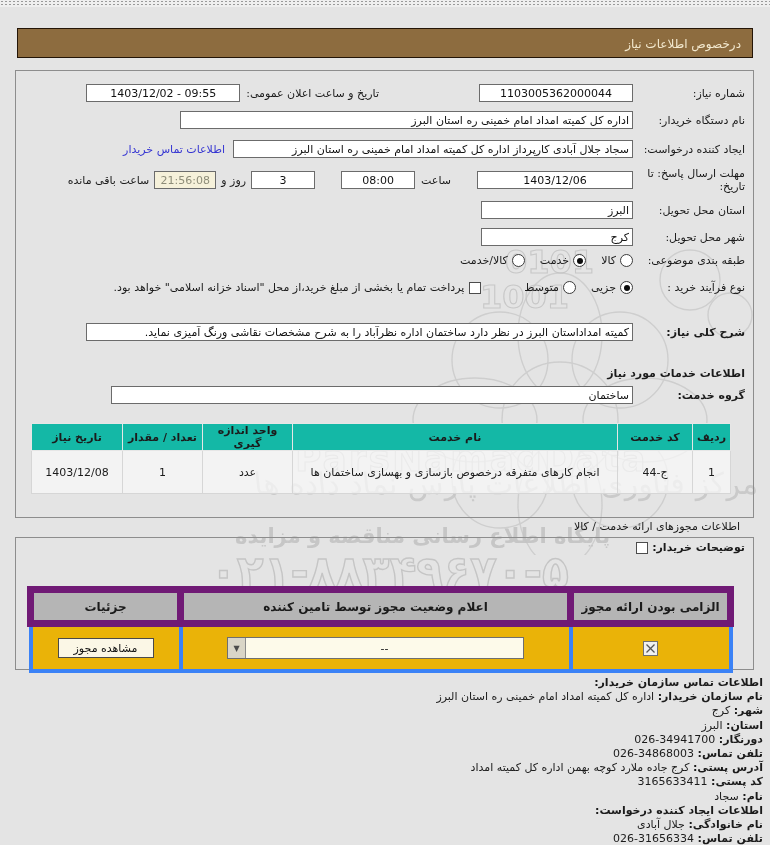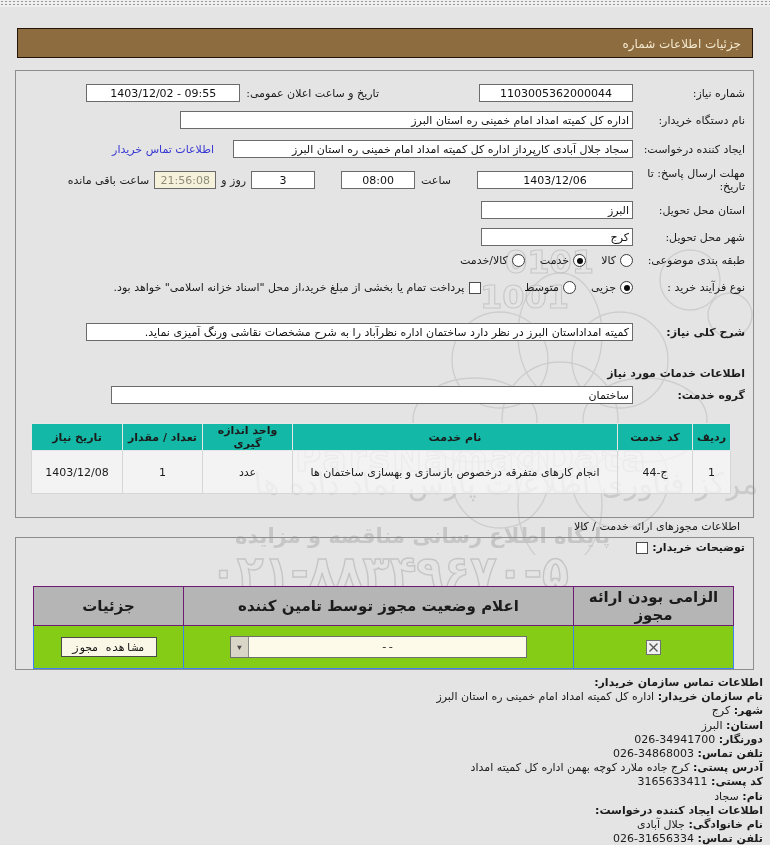--- a/index.html
+++ b/index.html
@@ -58,42 +58,42 @@
   
   .row{position:absolute;right:8px;left:8px;display:flex;align-items:center;}
   .lbl{flex:none;width:112px;}
   .lbl.b,.sec{font-weight:bold;}
   input.fld{
     box-sizing:border-box;height:18px;border:1px solid #6b6b6b;background:#fff;
     font-family:inherit;font-size:11px;color:#111;padding:0 3px;direction:rtl;
   }
   input.ctr{text-align:center;}
   input.ro-time{background:#f6f1da;color:#8e8d79;text-align:center;}
-  .lnk{color:#3636d2;margin-right:19px;cursor:pointer;white-space:nowrap;}
+  .lnk{color:#3636d2;margin-right:8px;cursor:pointer;white-space:nowrap;}
   .gap-lbl{white-space:nowrap;}
   
   .rdo{flex:none;width:11px;height:11px;border-radius:50%;border:1px solid #3c3c3c;background:#fff;position:relative;margin-left:4px;}
   .rdo.on::after{content:"";position:absolute;top:2.5px;left:2.5px;width:6px;height:6px;border-radius:50%;background:#0b0b0b;}
   .opt{display:flex;align-items:center;margin-left:15px;}
   .cbx{flex:none;width:12px;height:12px;border:1px solid #4c4c4c;background:#fff;box-sizing:border-box;}
   .cbx-x{width:13px;height:13px;border:1px solid #707070;background:#f0f0f0;display:flex;align-items:center;justify-content:center;}
   
   table{border-collapse:collapse;table-layout:fixed;}
   .svc-table{position:absolute;top:352px;right:22px;width:699px;border:1px solid #9a9a9a;}
   .svc-table th{
     background:#14b8a6;border:1px solid #e6e6e6;height:21px;font-size:11px;padding:0 2px;
   }
   .svc-table td{
     background:rgba(248,248,248,.74);border:1px solid #d6d6d6;height:42px;
     text-align:center;font-size:11px;padding:0 6px;
   }
   
   .perm-table{position:absolute;top:48px;right:19px;width:700px;border:1px solid #9a9a9a;}
-  .perm-table th{background:#b5b5b5;border:1px solid #701a75;height:25px;font-size:15px;}
-  .perm-table td{background:#84cc16;border:1px solid #3b82f6;height:40px;text-align:center;font-family:Liberation Mono, monospace;}
+  .perm-table th{background:#b5b5b5;border:7px solid #701a75;height:25px;font-size:12px;}
+  .perm-table td{background:#eab308;border:4px solid #3b82f6;height:40px;text-align:center;}
   .perm-cell{display:flex;justify-content:center;align-items:center;}
   .select{
     width:295px;height:20px;border:1px solid #6f6f6f;background:#fdfaea;
     display:flex;direction:ltr;align-items:stretch;margin:0 auto;cursor:pointer;
   }
   .select .arrow{
     flex:none;width:17px;background:#d9d5c7;border-right:1px solid #8b8b8b;
     display:flex;align-items:center;justify-content:center;color:#4c4c4c;font-size:8px;
   }
   .select .val{flex:1;display:flex;align-items:center;justify-content:center;direction:rtl;color:#222;}
@@ -129,21 +129,21 @@
   <circle cx="370" cy="80" r="22"></circle>
 </svg>
 <div class="wm wm-digits wm-d1">0101</div>
 <div class="wm wm-digits wm-d2">1001</div>
 <div class="wm wm-latin">ParsNamadData</div>
 <div class="wm wm-fa1">مرکز فناوری اطلاعات پارس نماد داده ها</div>
 <div class="wm wm-fa2">پایگاه اطلاع رسانی مناقصه و مزایده</div>
 <div class="wm wm-phone">۰۲۱-۸۸۳۴۹۶۷۰-۵</div>
 
 <div class="title-bar">
-  <span>جزئیات اطلاعات شماره</span>
+  <span>درخصوص اطلاعات نیاز</span>
 </div>
 
 <div class="main-box">
 
   <div class="row r1">
     <span class="lbl">شماره نیاز:</span>
     <input class="fld ctr" style="width: 154px;" readonly="" value="1103005362000044">
     <span class="gap-lbl" style="margin-right:100px">تاریخ و ساعت اعلان عمومی:</span>
     <input class="fld ctr" style="width: 154px; margin-right: 6px;" readonly="" value="09:55 - 1403/12/02">
   </div>

